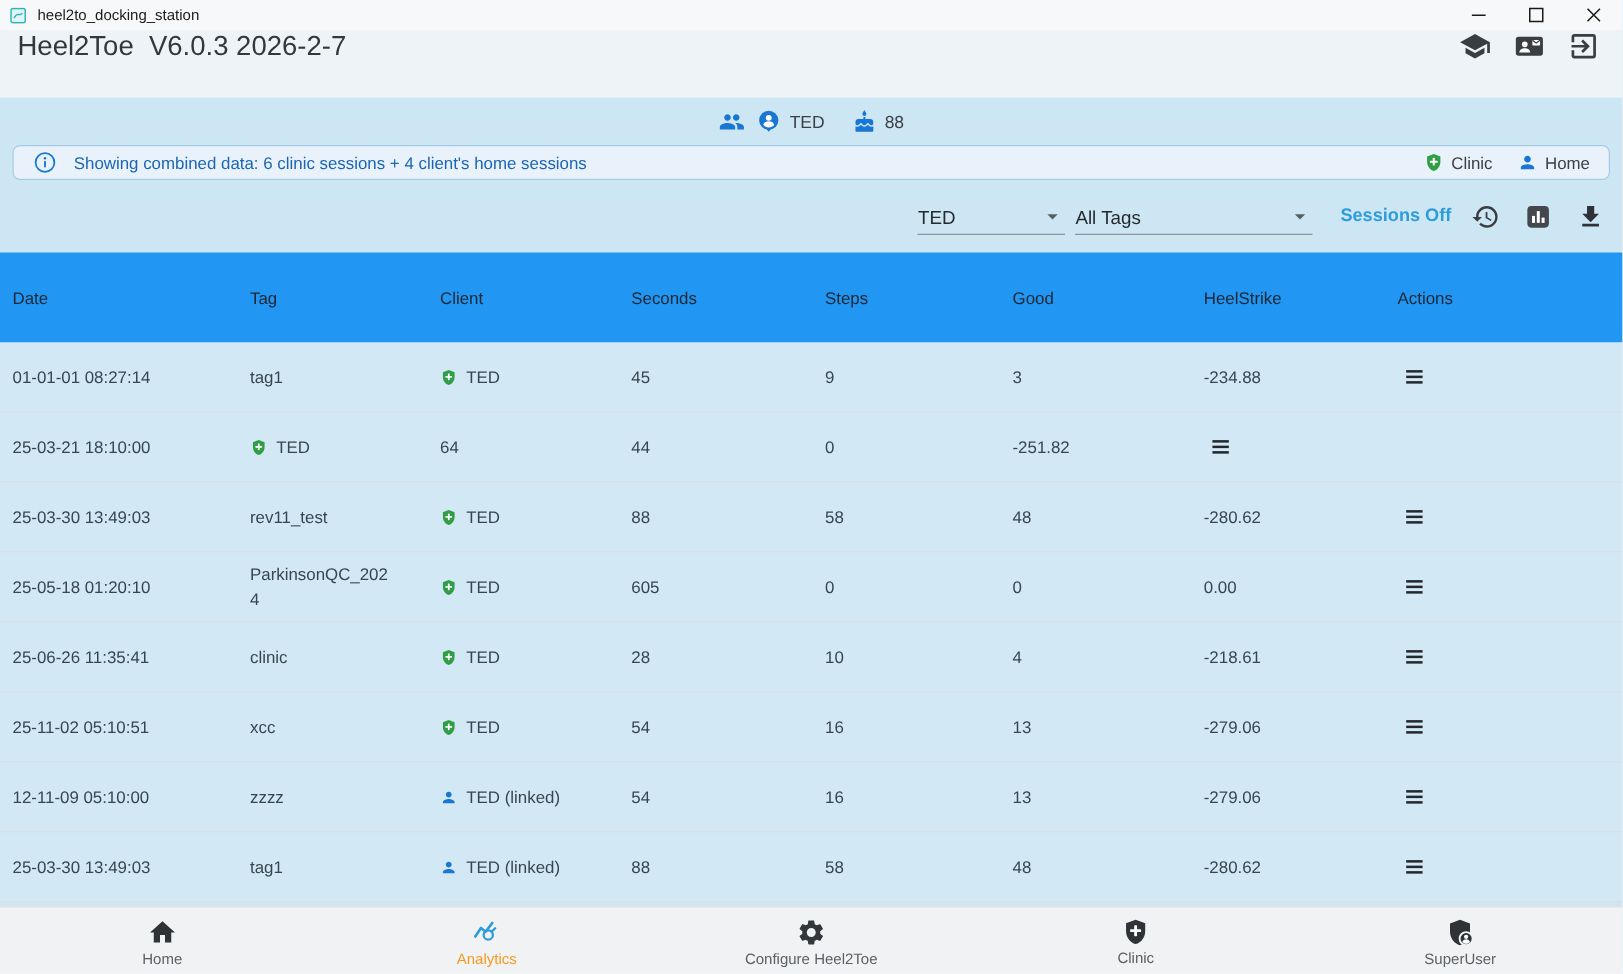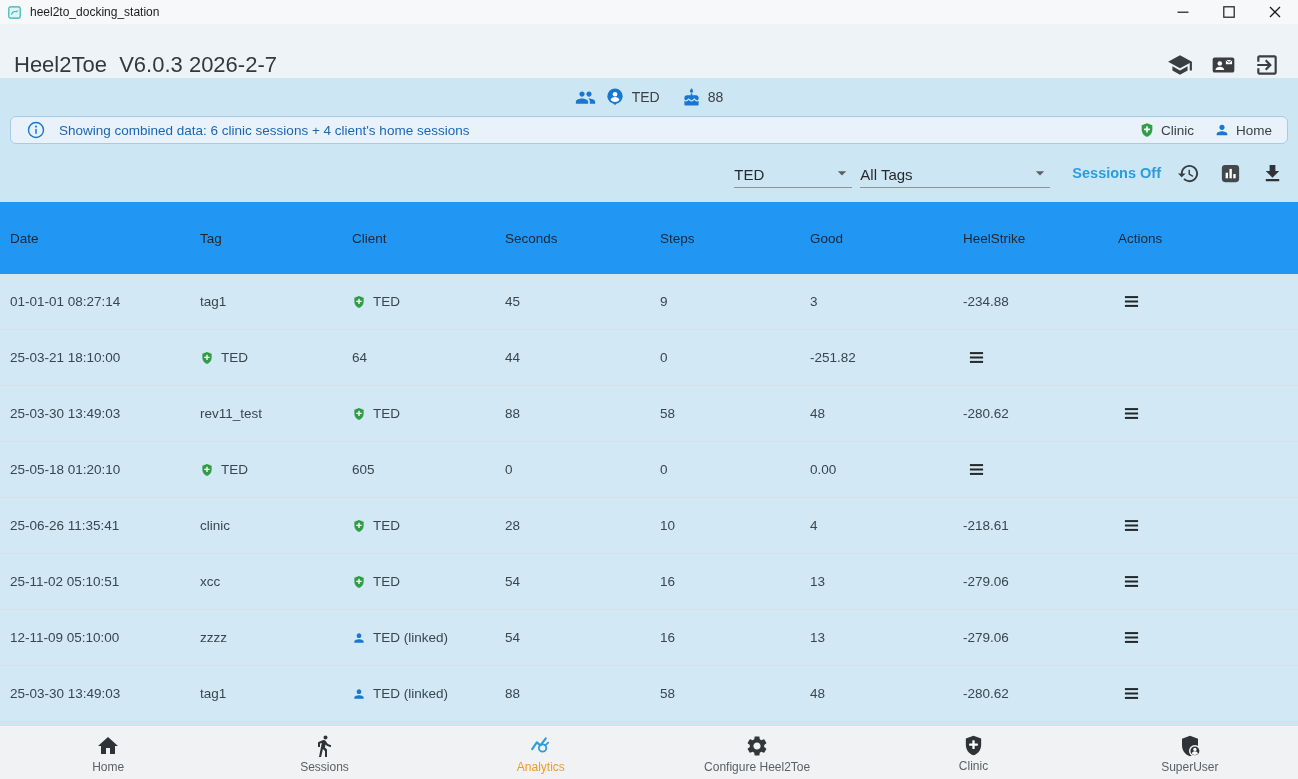--- a/index.html
+++ b/index.html
@@ -7,21 +7,21 @@
   body { font-family:"Liberation Sans","DejaVu Sans",sans-serif; background:#ffffff; position:relative; }
 
   
   .titlebar { height:24px; background:#f7f8f9; display:flex; align-items:center; }
   .app-icon { width:13px; height:13px; margin:0 9px 0 8px; display:block; }
   .titlebar-title { font-size:12px; color:#1b1b1b; }
   .win-controls { margin-left:auto; display:flex; height:100%; }
   .win-btn { width:46px; height:100%; display:flex; align-items:center; justify-content:center; cursor:default; }
 
   
-  .app-header { height:54px; background:#eef3f8; display:flex; align-items:flex-end; padding:0 18px 0 14px; }
+  .app-header { height:54px; background:#eef3f8; display:flex; align-items:flex-start; padding:0 18px 0 14px; }
   .app-title { font-size:22px; color:#35383b; white-space:pre; }
   .header-icons { margin-left:auto; display:flex; align-items:center; gap:17px; }
   .header-icons svg { display:block; }
 
   
   .content { position:absolute; top:78px; left:0; right:0; bottom:54px; background:#cde6f4; }
 
   .client-bar { height:38px; display:flex; align-items:center; justify-content:center; gap:9px; font-size:14px; color:#3b4045; }
   .client-bar svg { display:block; }
   .client-chunk { display:flex; align-items:center; gap:7px; }
@@ -269,20 +269,21 @@
             <rect x="3.5" y="4" width="17" height="2.6" fill="#23282d"></rect>
             <rect x="3.5" y="9.7" width="17" height="2.6" fill="#23282d"></rect>
             <rect x="3.5" y="15.4" width="17" height="2.6" fill="#23282d"></rect>
           </svg>
         </button>
       </div>
     </div>
 
     <div class="grid trow">
       <div class="c-date">25-05-18 01:20:10</div>
+      <div class="c-tag">ParkinsonQC_2024</div>
       <div class="client-cell">
         <svg width="14" height="14" viewBox="0 0 24 24" class="icon-clinic">
           <path d="M12 1.8 20 4.8v6.4c0 5.2-3.3 9.7-8 11-4.7-1.3-8-5.8-8-11V4.8z" fill="#2f9e44"></path>
           <rect x="10.8" y="6.4" width="2.4" height="9.2" rx="0.6" fill="#ffffff"></rect>
           <rect x="7.4" y="9.8" width="9.2" height="2.4" rx="0.6" fill="#ffffff"></rect>
         </svg>
 
         <span class="c-client">TED</span>
       </div>
       <div class="c-seconds">605</div>
@@ -406,26 +407,20 @@
   </div>
 
 </div>
 
 <div class="bottom-nav">
   <div class="nav-item">
     <svg width="24" height="24" viewBox="0 0 24 24">
       <path d="M10 20v-6h4v6h5v-8h3L12 3 2 12h3v8z" fill="#2f3337"></path>
     </svg>
     <span class="nav-label">Home</span>
-  </div>
-  <div class="nav-item">
-    <svg width="24" height="24" viewBox="0 0 24 24">
-      <path d="M13.5 5.5c1.1 0 2-.9 2-2s-.9-2-2-2-2 .9-2 2 .9 2 2 2zM9.8 8.9 7 23h2.1l1.8-8 2.1 2v6h2v-7.5l-2.1-2 .6-3C14.8 12 16.8 13 19 13v-2c-1.9 0-3.5-1-4.3-2.4l-1-1.6c-.4-.6-1-1-1.7-1-.3 0-.5.1-.8.1L6 8.3V13h2V9.6l1.8-.7" fill="#2f3337"></path>
-    </svg>
-    <span class="nav-label">Sessions</span>
   </div>
   <div class="nav-item active">
     <svg width="24" height="24" viewBox="0 0 24 24">
       <path d="M3.2 15.2 7.8 8.4l3.7 3 5.3-7" stroke="#2d9cdb" stroke-width="2.1" fill="none" stroke-linecap="round" stroke-linejoin="round"></path>
       <circle cx="13.6" cy="14" r="3.7" fill="none" stroke="#2d9cdb" stroke-width="1.8"></circle>
       <path d="M16.3 11.3 19.2 8.6" stroke="#2d9cdb" stroke-width="1.8" stroke-linecap="round"></path>
     </svg>
     <span class="nav-label">Analytics</span>
   </div>
   <div class="nav-item">

